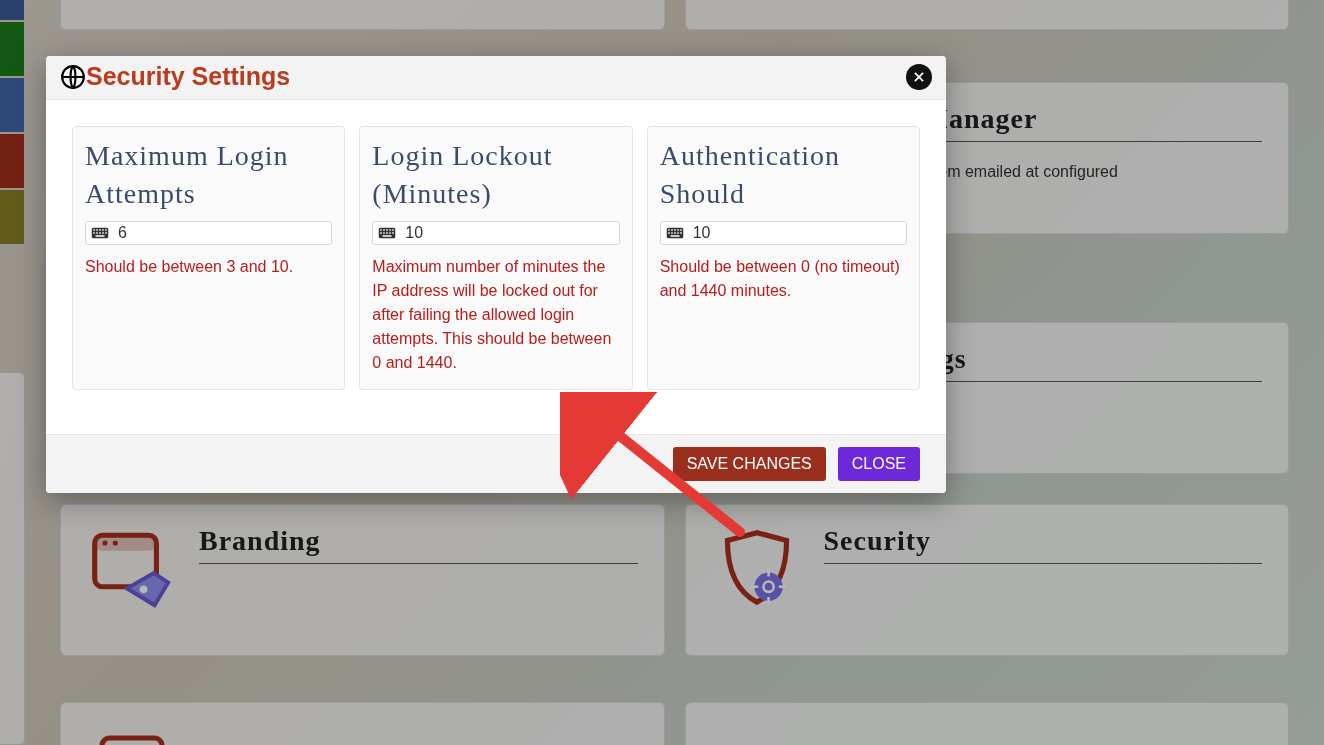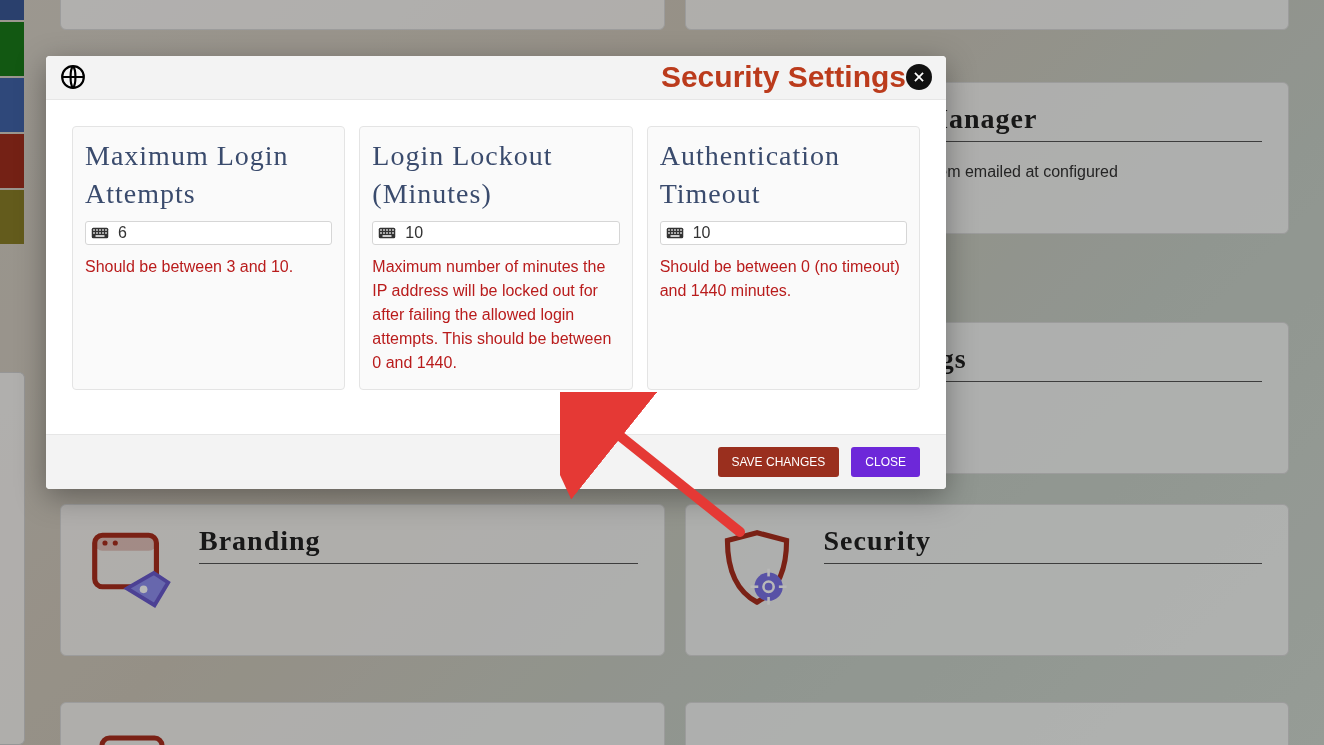--- a/index.html
+++ b/index.html
@@ -71,22 +71,22 @@
   }
   .modal-header {
     background:#f3f3f3;
     border-bottom:1px solid #e6e6e6;
     padding: 8px 14px 10px 14px;
     display:flex; align-items:center; position:relative;
     height:44px;
   }
   .modal-header .globe { width:26px; height:26px; }
   .modal-title {
-    flex:1; text-align:right;
-    font-size:30px; font-weight:700; color:#bb3b1c;
+    flex:1; text-align:left;
+    font-size:25px; font-weight:700; color:#bb3b1c;
     font-family: "Segoe UI", Arial, sans-serif;
   }
   .modal-close {
     width:26px; height:26px; border-radius:50%; background:#111; color:#fff;
     display:flex; align-items:center; justify-content:center;
     cursor:pointer; font-weight:bold;
   }
   .modal-close svg { width:14px; height:14px; }
   .modal-body { padding: 26px 26px 44px 26px; display:flex; gap:14px; }
   .setting-card {
@@ -115,21 +115,21 @@
     border:none; outline:none; flex:1; height:100%; font-size:16px; color:#333;
     background:transparent; padding-left:4px;
   }
   .setting-help { font-size:16px; color:#b91c1c; line-height:1.5; }
   .modal-footer {
     background:#f3f3f3; border-top:1px solid #e6e6e6;
     padding:12px 26px; display:flex; justify-content:flex-end; gap:12px;
   }
   .btn {
     border:none; border-radius:3px; padding:8px 14px;
-    font-size:12px; cursor:pointer; color:#fff;
+    font-size:16px; cursor:pointer; color:#fff;
     font-family: inherit;
   }
   .btn-save  { background:#9a2f1e; }
   .btn-close { background:#6d28d9; }
 
   
   .arrow { position:absolute; left:560px; top:392px; pointer-events:none; }
 
   
 </style>
@@ -325,21 +325,21 @@
               <rect x="19" y="7" width="2" height="2" fill="#fff"></rect>
               <rect x="6" y="11" width="12" height="2" fill="#fff"></rect>
             </svg>
         </span>
         <input class="input-field" value="10" style="">
       </div>
       <div class="setting-help">Maximum number of minutes the IP address will be locked out for after failing the allowed login attempts. This should be between 0 and 1440.</div>
     </div>
 
     <div class="setting-card">
-      <div class="setting-title">Authentication Timeout</div>
+      <div class="setting-title">Authentication Should</div>
       <div class="input-wrap">
         <span class="input-icon">
           <svg viewBox="0 0 24 16">
               <rect x="1" y="1" width="22" height="14" rx="2" fill="#333"></rect>
               <rect x="3" y="3" width="2" height="2" fill="#fff"></rect>
               <rect x="7" y="3" width="2" height="2" fill="#fff"></rect>
               <rect x="11" y="3" width="2" height="2" fill="#fff"></rect>
               <rect x="15" y="3" width="2" height="2" fill="#fff"></rect>
               <rect x="19" y="3" width="2" height="2" fill="#fff"></rect>
               <rect x="3" y="7" width="2" height="2" fill="#fff"></rect>

